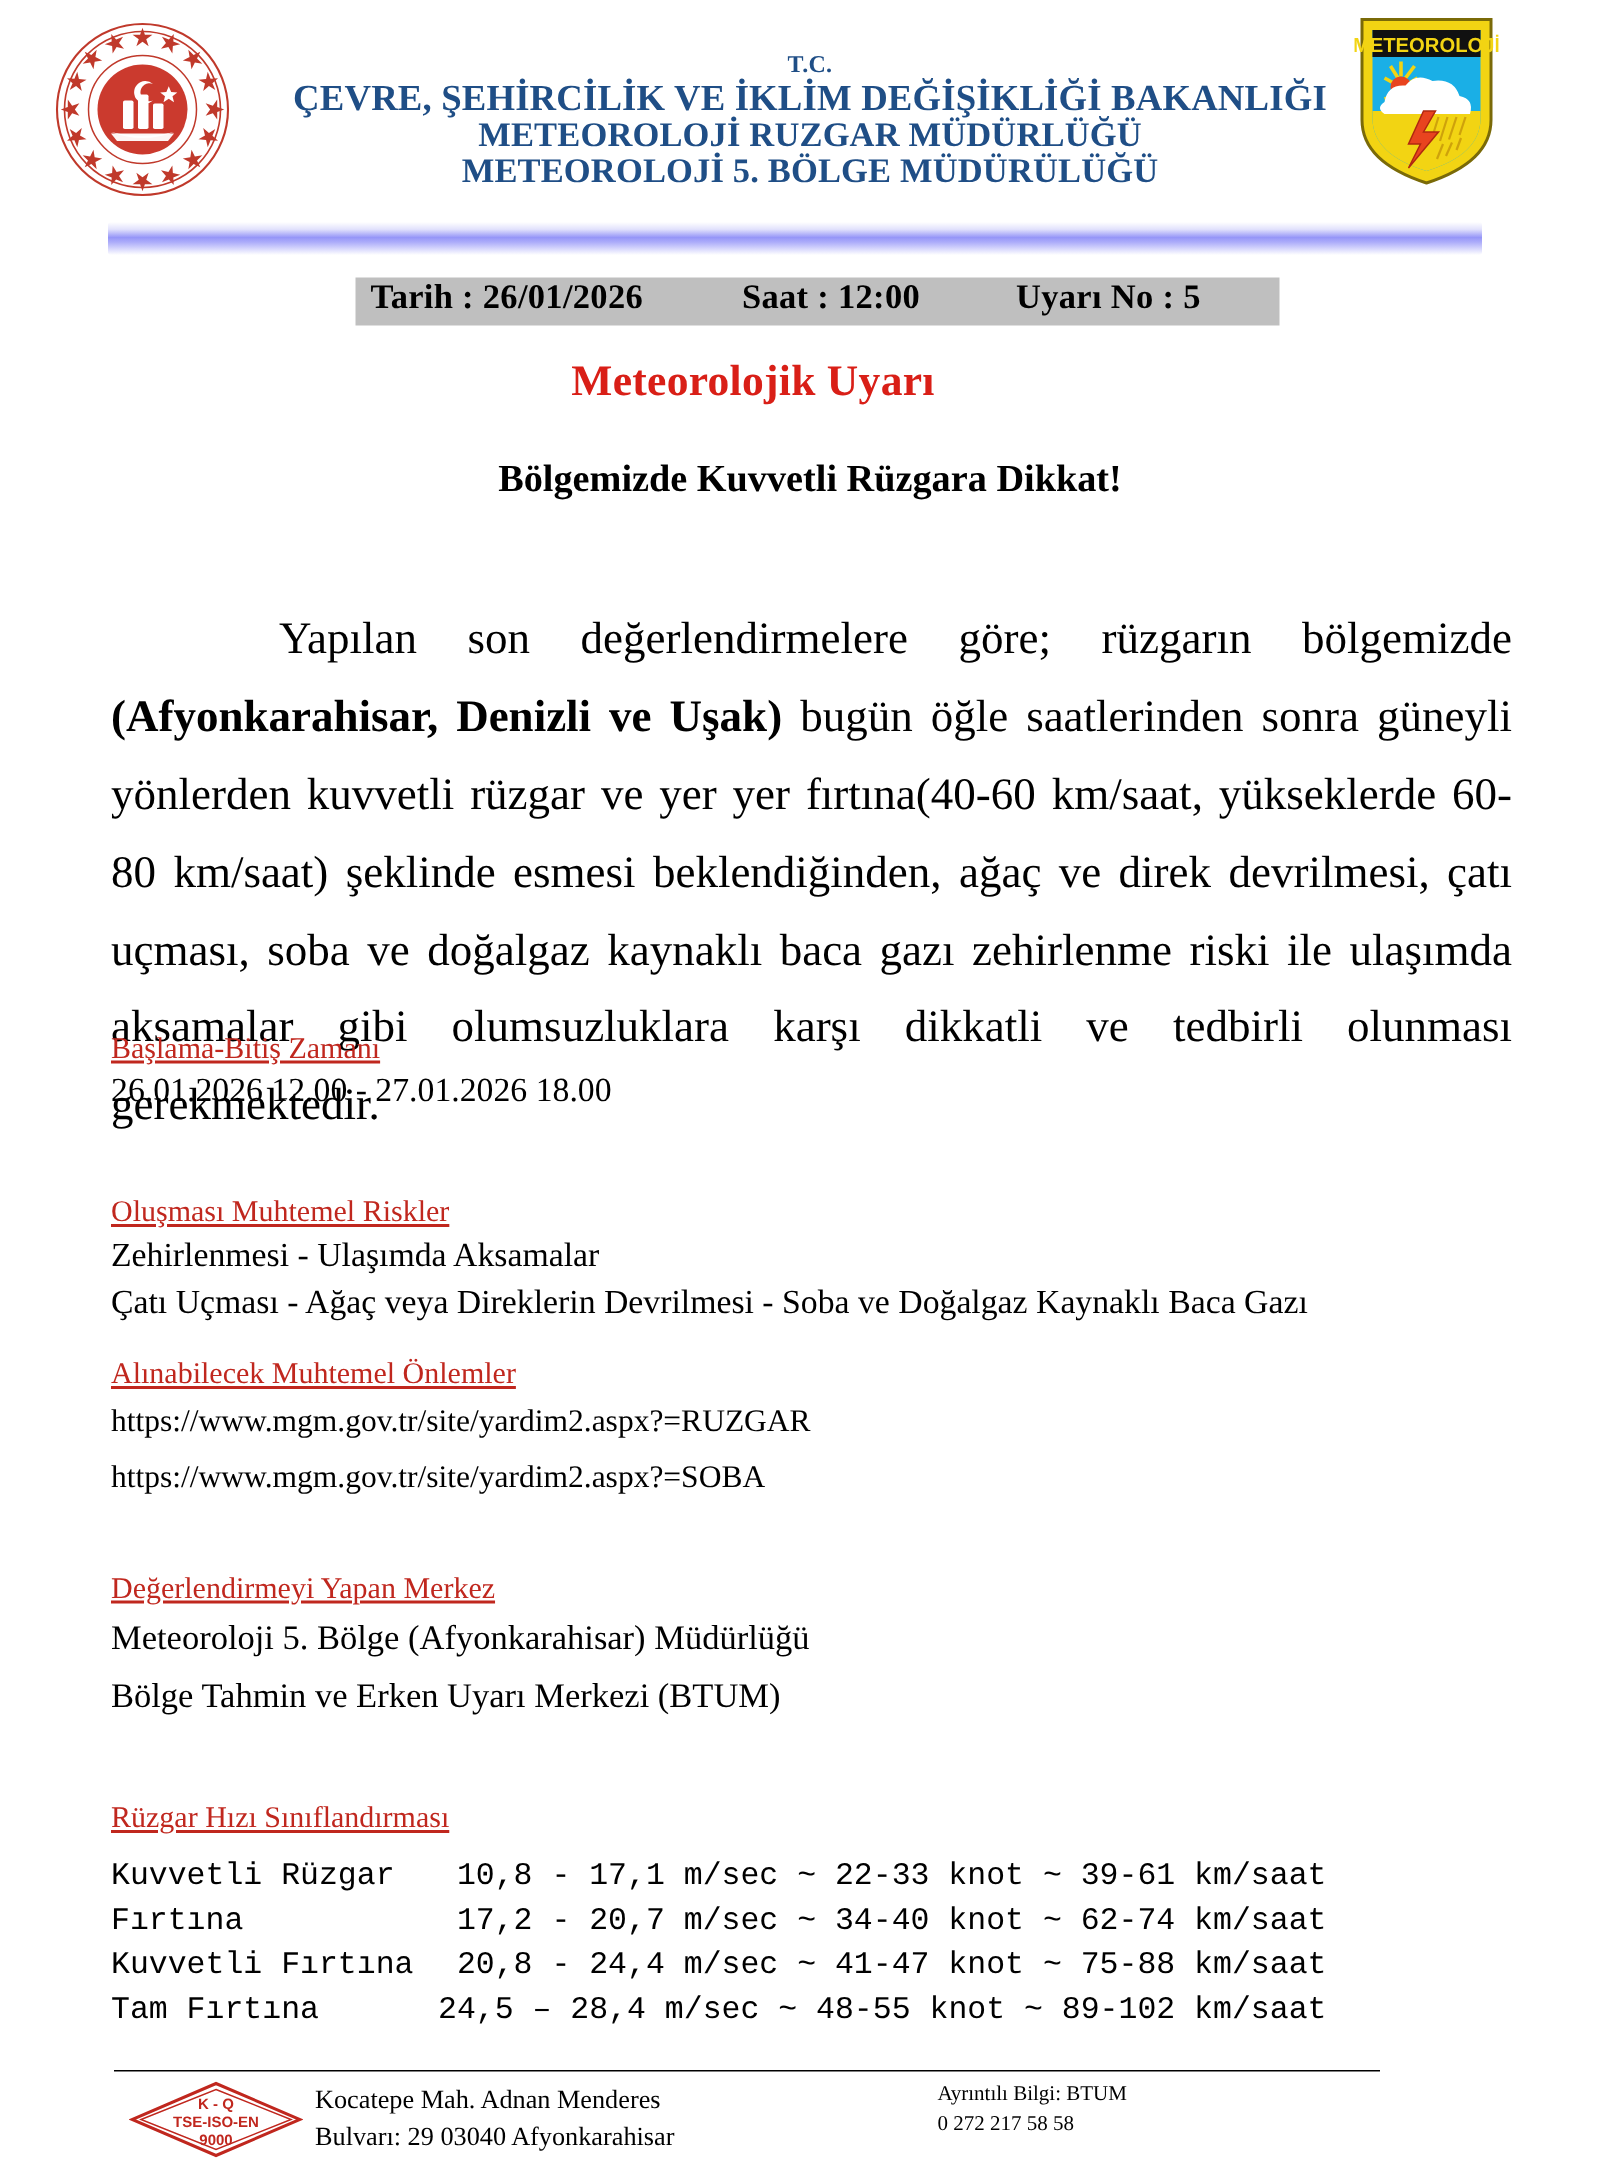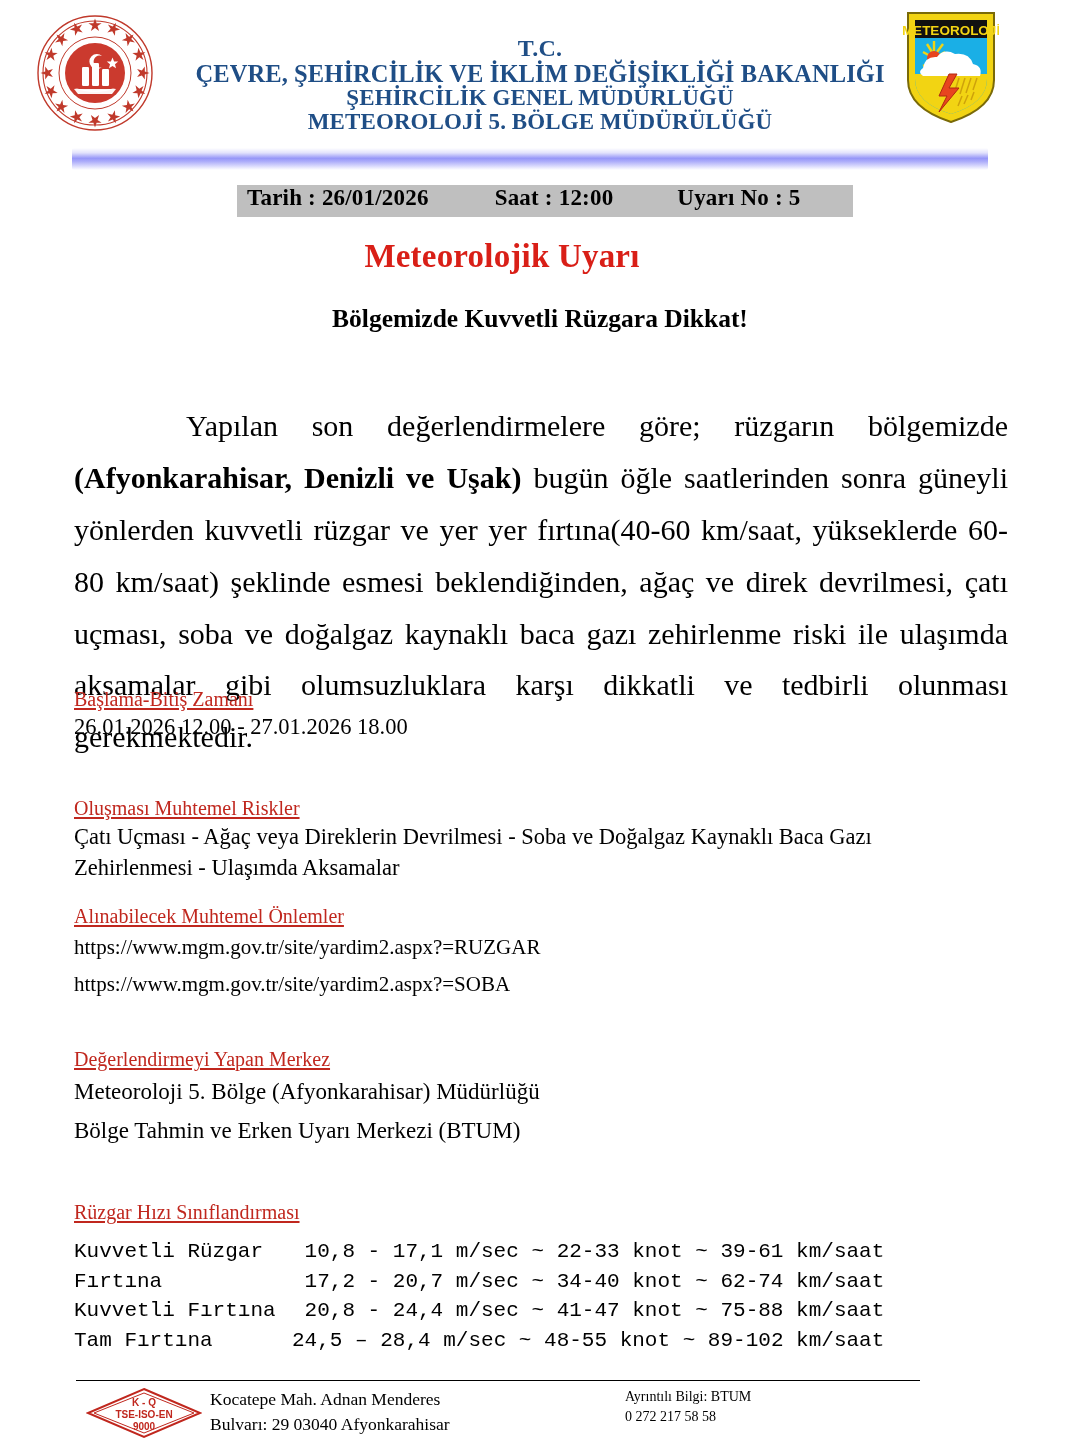--- a/index.html
+++ b/index.html
@@ -39,21 +39,21 @@
     position: absolute;
     left: 180px;
     top: 36px;
     width: 720px;
     text-align: center;
     color: #1F4E86;
     font-weight: bold;
     line-height: 1.04;
   }
   .title-tc {
-    font-size: 24px;
+    font-size: 16px;
     letter-spacing: 0.2px;
   }
   .title-main {
     font-size: 24.5px;
     letter-spacing: 0.1px;
     white-space: nowrap;
   }
   .title-sub1, .title-sub2 {
     font-size: 23px;
     letter-spacing: 0.1px;
@@ -95,21 +95,21 @@
   .cell-saat  { margin-left: 66px; }
   .cell-uyari { margin-left: 64px; }
 
   
   .warn-title {
     position: absolute;
     left: 0; top: 238px;
     width: 1004px;
     text-align: center;
     color: #D91F17;
-    font-size: 33px;
+    font-size: 29px;
     font-weight: bold;
     letter-spacing: 0.2px;
   }
   .warn-subtitle {
     position: absolute;
     left: 0; top: 304px;
     width: 1080px;
     text-align: center;
     color: #000000;
     font-size: 25.5px;
@@ -248,21 +248,21 @@
       <path d="M40 76 Q61 84 82 76 Q61 81 40 76 Z"></path>
       <path d="M40 77 L82 77 L78 82 L44 82 Z" opacity="0.95"></path>
       <path d="M68 44 a7.5 7.5 0 1 0 0 11 a6 6 0 1 1 0 -11 Z"></path>
       <polygon points="78.5,45.5 80.1,49.4 84.2,49.6 81,52.2 82,56.2 78.5,53.9 75,56.2 76,52.2 72.8,49.6 76.9,49.4"></polygon>
     </g>
   </svg>
 
   <div class="header-titles">
     <div class="title-tc">T.C.</div>
     <div class="title-main">ÇEVRE, ŞEHİRCİLİK VE İKLİM DEĞİŞİKLİĞİ BAKANLIĞI</div>
-    <div class="title-sub1">ŞEHİRCİLİK GENEL MÜDÜRLÜĞÜ</div>
+    <div class="title-sub1">METEOROLOJİ RUZGAR MÜDÜRLÜĞÜ</div>
     <div class="title-sub2">METEOROLOJİ 5. BÖLGE MÜDÜRÜLÜĞÜ</div>
   </div>
 
   <svg class="emblem-right" viewBox="0 0 96 118">
     <path d="M5 5 H91 V72 Q91 100 48 114 Q5 100 5 72 Z" fill="#F2D413" stroke="#7A6A08" stroke-width="2"></path>
     <path d="M12 12 H84 V71 Q84 95 48 106 Q12 95 12 71 Z" fill="#1AAFE6"></path>
     <rect x="12" y="12" width="72" height="18" fill="#111111"></rect>
     <text x="48" y="26.5" text-anchor="middle" fill="#F2D413" font-family="'Liberation Sans', sans-serif" font-size="13.5" font-weight="bold">METEOROLOJİ</text>
     <path d="M12 66 H84 V71 Q84 95 48 106 Q12 95 12 71 Z" fill="#F2D413"></path>
     <g stroke="#F2D413" stroke-width="2.4">
@@ -301,22 +301,22 @@
 
 <p class="body-par"><span>Yapılan son değerlendirmelere göre; rüzgarın bölgemizde </span><b>(Afyonkarahisar, Denizli ve Uşak)</b><span> bugün öğle saatlerinden sonra güneyli yönlerden kuvvetli rüzgar ve yer yer fırtına(40-60 km/saat, yükseklerde 60-80 km/saat) şeklinde esmesi beklendiğinden, ağaç ve direk devrilmesi, çatı uçması, soba ve doğalgaz kaynaklı baca gazı zehirlenme riski ile ulaşımda aksamalar gibi olumsuzluklara karşı dikkatli ve tedbirli olunması gerekmektedir.</span></p>
 
 <div class="section" id="sec-time">
   <div class="sec-head">Başlama-Bitiş Zamanı</div>
   <div class="sec-line">26.01.2026 12.00 - 27.01.2026 18.00</div>
 </div>
 
 <div class="section" id="sec-risks">
   <div class="sec-head">Oluşması Muhtemel Riskler</div>
+  <div class="sec-line wide">Zehirlenmesi - Ulaşımda Aksamalar</div>
   <div class="sec-line wide">Çatı Uçması - Ağaç veya Direklerin Devrilmesi - Soba ve Doğalgaz Kaynaklı Baca Gazı</div>
-  <div class="sec-line wide">Zehirlenmesi - Ulaşımda Aksamalar</div>
 </div>
 
 <div class="section" id="sec-measures">
   <div class="sec-head">Alınabilecek Muhtemel Önlemler</div>
   <div class="url-line">https://www.mgm.gov.tr/site/yardim2.aspx?=RUZGAR</div>
   <div class="url-line">https://www.mgm.gov.tr/site/yardim2.aspx?=SOBA</div>
 </div>
 
 <div class="section" id="sec-center">
   <div class="sec-head">Değerlendirmeyi Yapan Merkez</div>

